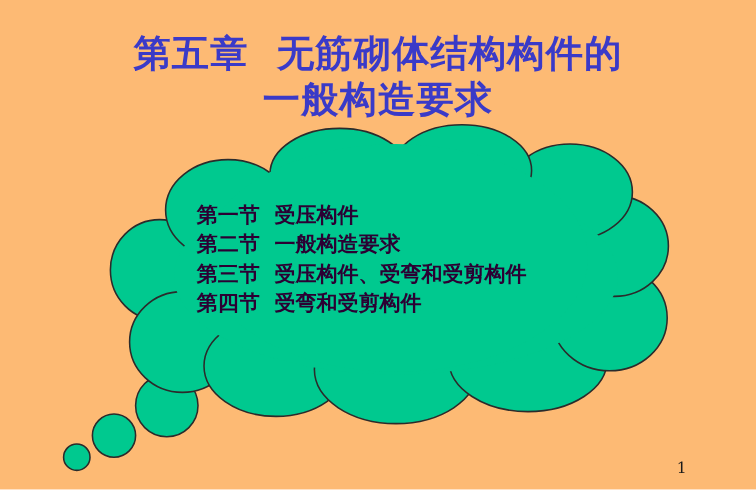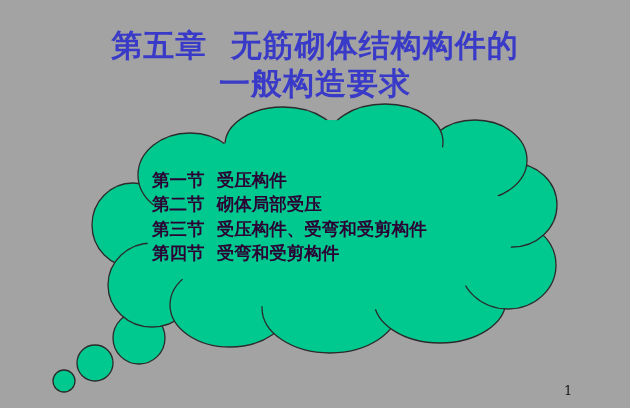--- a/index.html
+++ b/index.html
@@ -7,21 +7,21 @@
     padding: 0;
     background: #ffffff;
   }
   body {
     font-family: "DejaVu Sans", sans-serif;
   }
   #slide {
     position: relative;
     width: 630px;
     height: 408px;
-    background: #a3a3a3;
+    background: #fdba74;
     overflow: hidden;
   }
 
   
   .title-block {
     position: absolute;
     left: 0;
     top: 26px;
     width: 630px;
     text-align: center;
@@ -57,20 +57,21 @@
     z-index: 4;
   }
   .cloud-line {
     font-family: "DejaVu Serif", serif;
     font-weight: bold;
     font-size: 17.5px;
     line-height: 24.3px;
     color: #2b0033;
     white-space: pre;
     letter-spacing: 0px;
+    margin-left: 12px;
   }
 
   
   .page-number {
     position: absolute;
     left: 564px;
     top: 383px;
     font-family: "DejaVu Serif", serif;
     font-size: 13px;
     color: #1a1a1a;
@@ -106,20 +107,20 @@
     </g>
   </svg>
 
   <div class="title-block">
     <div class="title-line">第五章  无筋砌体结构构件的</div>
     <div class="title-line">一般构造要求</div>
   </div>
 
   <div class="cloud-text">
     <div class="cloud-line">第一节  受压构件</div>
-    <div class="cloud-line">第二节  砌体局部受压</div>
+    <div class="cloud-line">第二节  一般构造要求</div>
     <div class="cloud-line">第三节  受压构件、受弯和受剪构件</div>
     <div class="cloud-line">第四节  受弯和受剪构件</div>
   </div>
 
   <div class="page-number">1</div>
 
 </div>
 
 </body></html>

